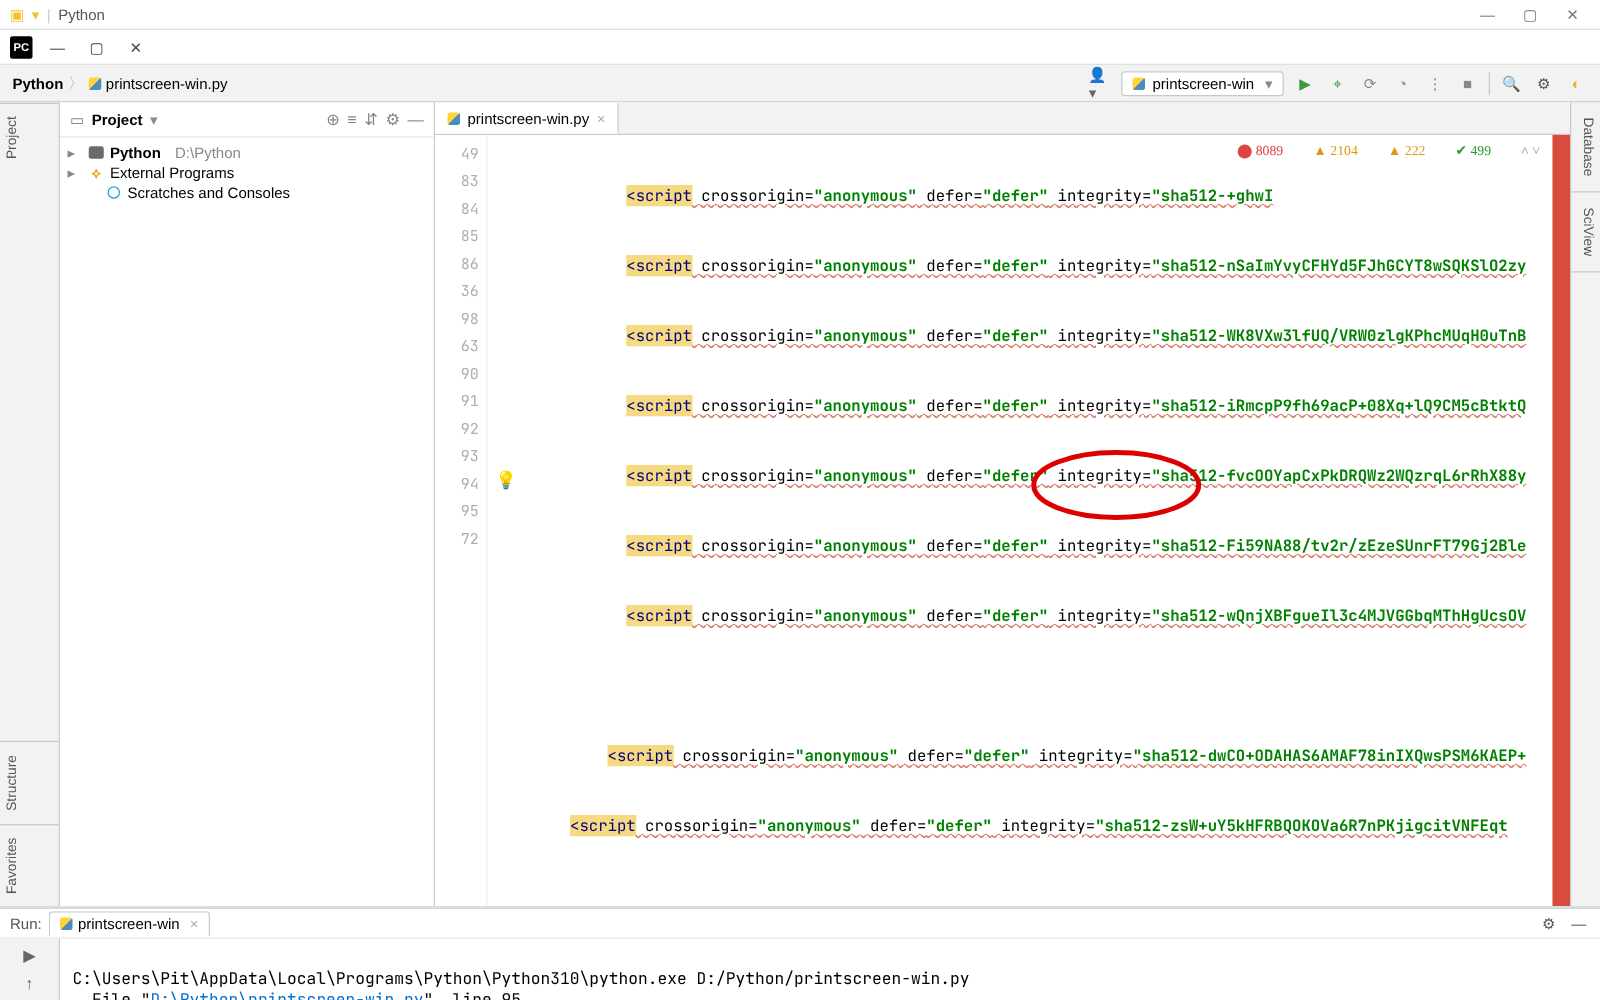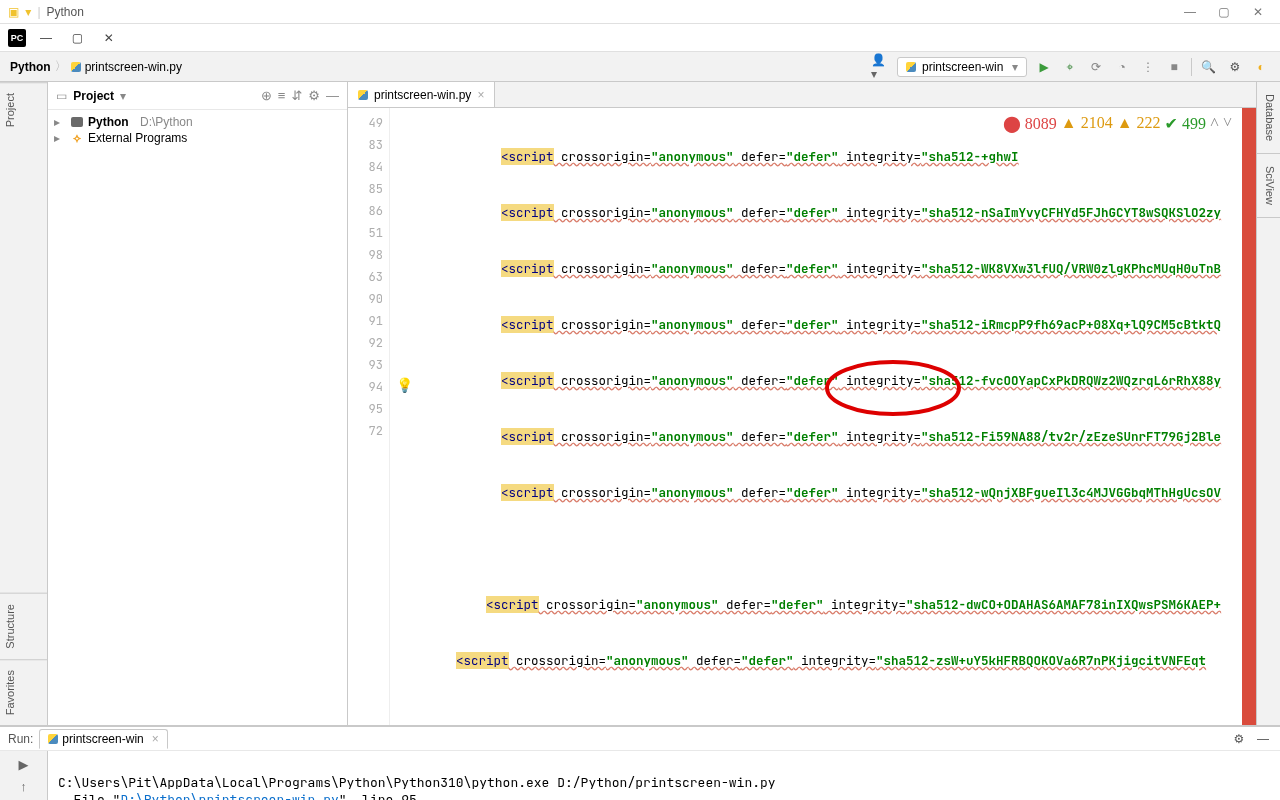--- a/index.html
+++ b/index.html
@@ -75,21 +75,21 @@
 .gutter{width:42px;background:#fff;color:var(--gutter-txt);text-align:right;padding:4px 6px 4px 0;font-size:12px;border-right:1px solid #eee}
 .gutter div{height:22px;line-height:22px}
 .code{flex:1;padding:4px 0 4px 6px;overflow:hidden;white-space:pre;font-size:12.5px}
 .code .line{height:22px;line-height:22px}
 .code .tag{color:var(--kw);font-weight:normal}
 .code .attr{text-decoration:underline wavy #d97c6a}
 .code .str{color:var(--str);font-weight:bold;text-decoration:underline wavy #d97c6a;background:transparent}
 .code .hl{background:var(--hl)}
 .code-stripe{width:14px;background:#f6f6f6;border-left:1px solid #eee;position:relative}
 .stripe-err{position:absolute;top:0;right:0;width:14px;background:#d94b3c}
-.inspect{position:absolute;top:4px;right:20px;display:flex;gap:4px;align-items:flex-start;background:rgba(255,255,255,.85);padding:2px 4px;font-family:"Segoe UI";font-size:16px}
+.inspect{position:absolute;top:4px;right:20px;display:flex;gap:24px;align-items:flex-end;background:rgba(255,255,255,.85);padding:2px 4px;font-family:"Segoe UI";font-size:11px}
 .inspect .r{color:#d44}
 .inspect .y{color:#dd9a10}
 .inspect .g{color:#2a9a2a}
 .bulb{position:absolute;left:48px;top:268px;color:#f0b020;font-size:14px}
 
 
 .rail-right{width:24px;background:var(--bg);border-left:1px solid var(--border);display:flex;flex-direction:column}
 .rail-right .tab-vert{writing-mode:vertical-rl;padding:12px 4px;font-size:11px;color:#555;border-bottom:1px solid var(--border)}
 
 
@@ -181,39 +181,46 @@
             <span class="fico-dir"></span>
           </span>
         <b>Python</b>&nbsp;
         <span class="path-hint">D:\Python</span>
       </div>
       <div class="tree-row">
         <span class="arr">▸</span>
         <span class="fico fico-lib">⟡</span>
         <span>External Programs</span>
       </div>
+      <div class="tree-row" style="padding-left:14px">
+        <span class="arr"></span>
+        <span class="fico">
+            <span class="fico-sc"></span>
+          </span>
+        <span>Scratches and Consoles</span>
+      </div>
     </div>
   </div>
 
   <div class="editor">
     <div class="tabs">
       <div class="tab">
         <span class="pyico"></span>
         <span>printscreen-win.py</span>
         <span class="cls">×</span>
       </div>
     </div>
     <div class="code-wrap mono">
       <div class="gutter">
         <div>49</div>
           <div>83</div>
           <div>84</div>
           <div>85</div>
           <div>86</div>
-          <div>51</div>
+          <div>36</div>
           <div>98</div>
           <div>63</div>
           <div>90</div>
           <div>91</div>
           <div>92</div>
           <div>93</div>
           <div>94</div>
           <div>95</div>
           <div>72</div>
       </div>

